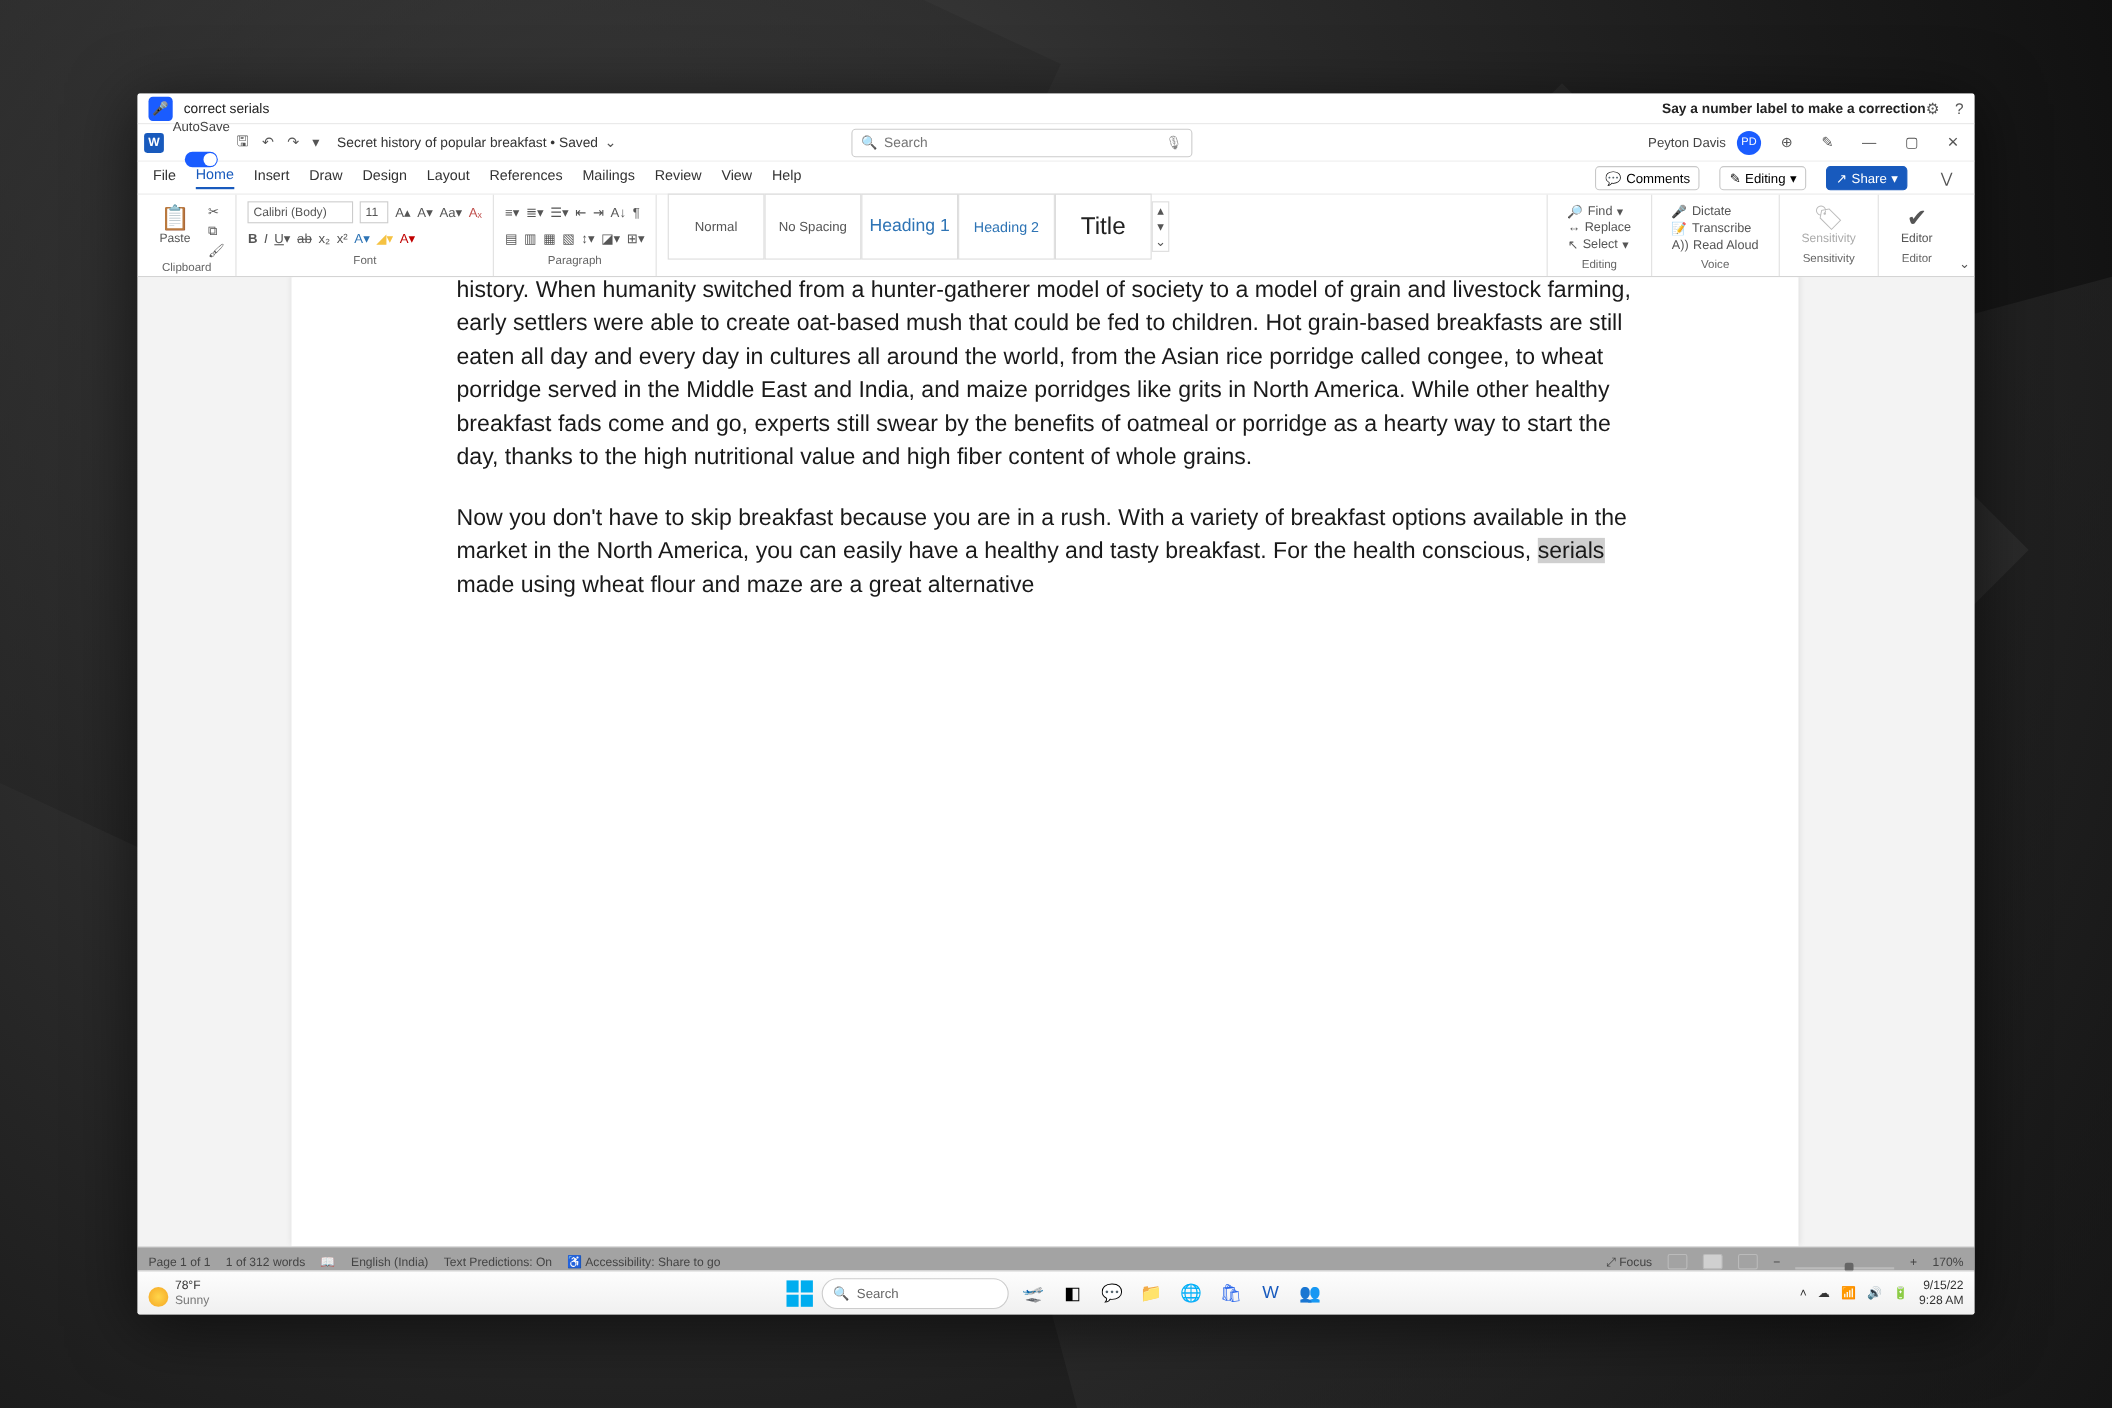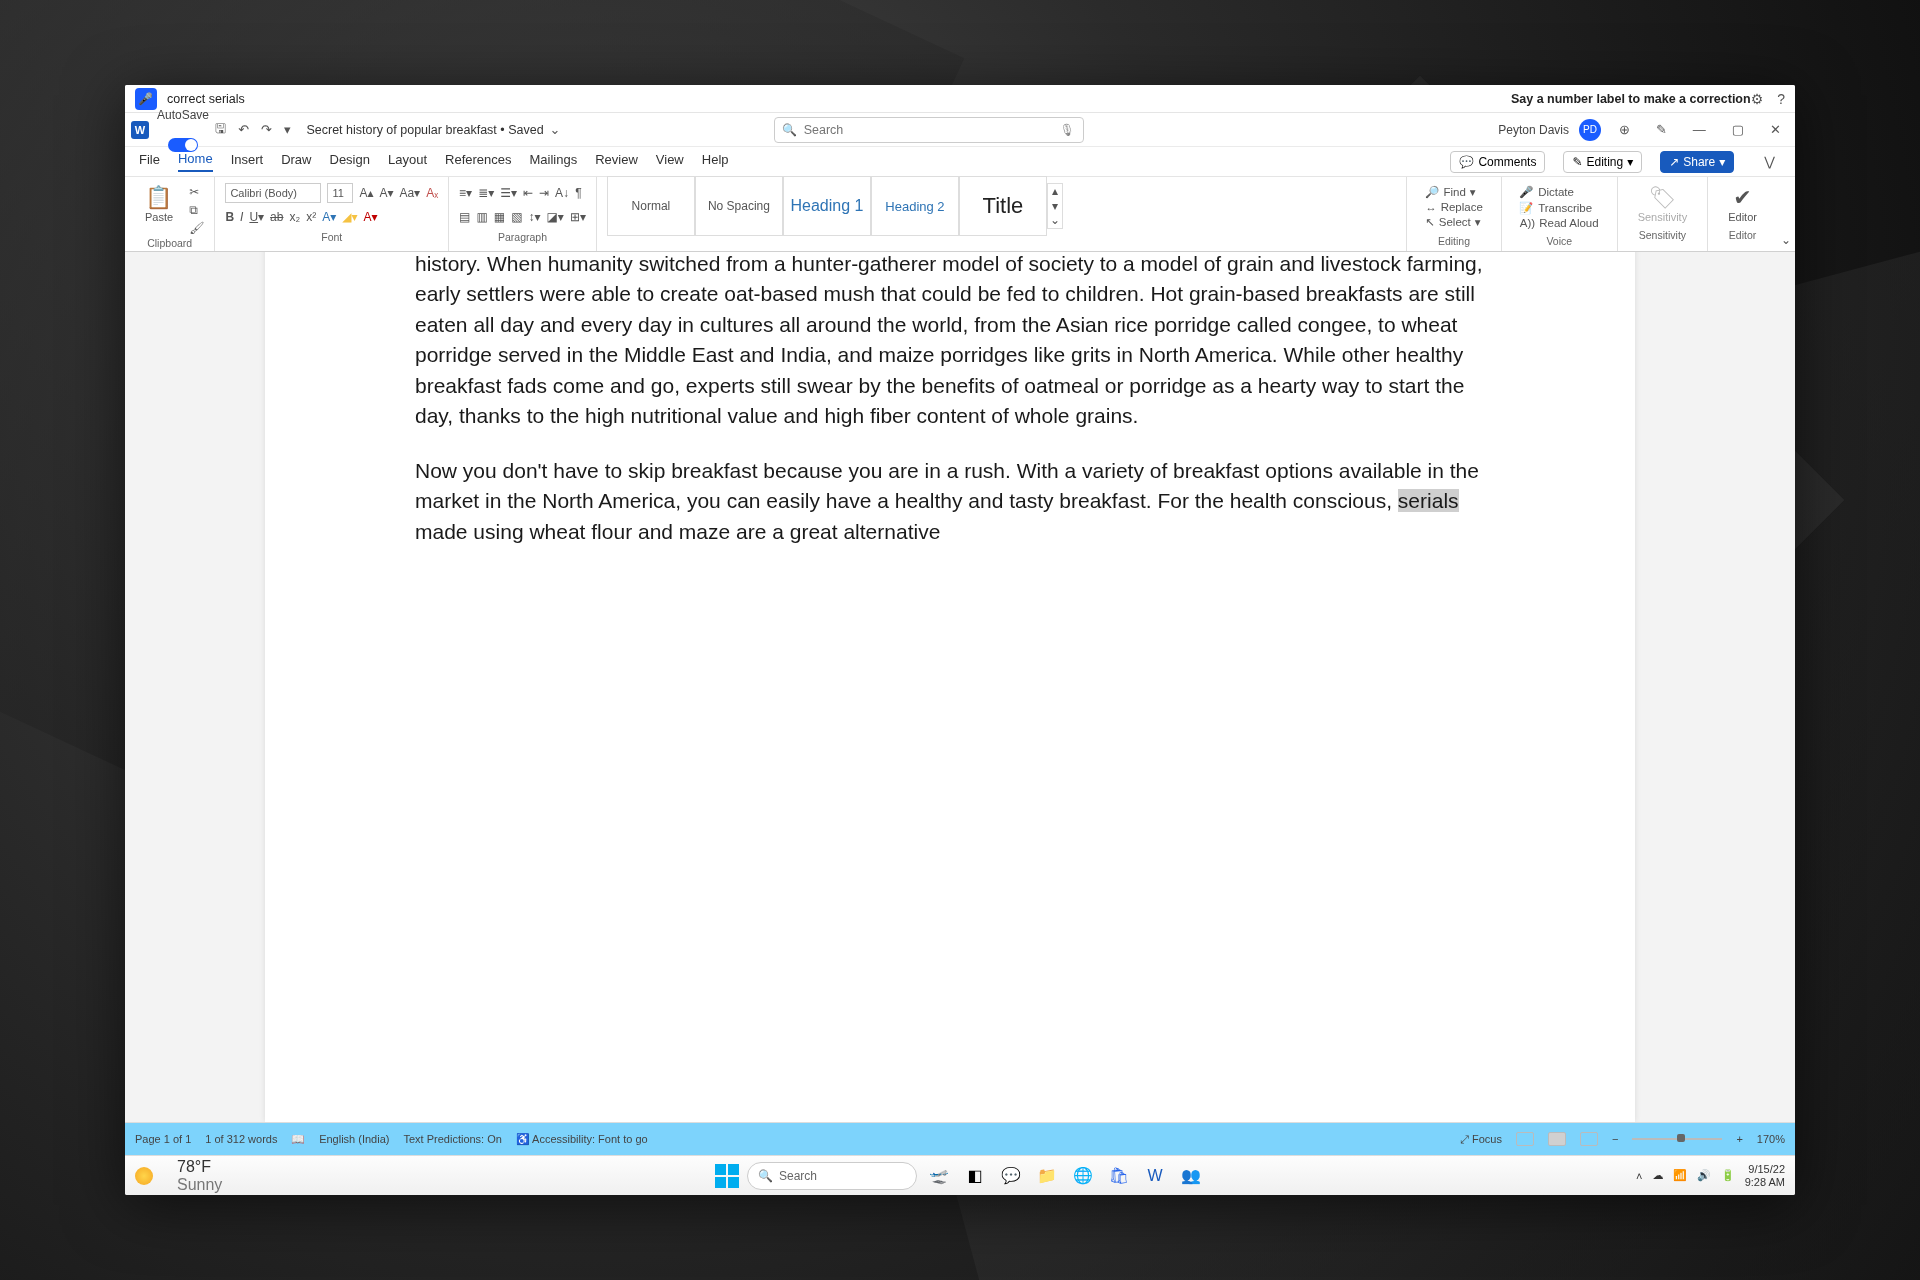--- a/index.html
+++ b/index.html
@@ -86,29 +86,29 @@
 
   
   .popup-outline { position:absolute; border:4px solid #e53935; border-radius:6px; padding:4px; }
   .popup { width:215px; background:#fff; border:1px solid #bbb; border-radius:4px; box-shadow:0 4px 12px rgba(0,0,0,.2); font-size:13px; }
   .popup .hdr { text-align:center; color:#666; font-size:12.5px; padding:6px 0 4px 0; border-bottom:1px solid #eee; }
   .popup .opt { padding:6px 10px 6px 26px; position:relative; border-bottom:1px solid #f0f0f0; cursor:pointer; }
   .popup .opt:last-child { border-bottom:none; }
   .popup .num { position:absolute; left:-10px; top:5px; width:18px; height:18px; border-radius:50%; background:#0b2e6f; color:#fff; font-size:10.5px; display:flex; align-items:center; justify-content:center; font-weight:bold; }
 
   
-  .status { height:22px; background:#7dd3fc; border-top:1px solid #ddd; display:flex; align-items:center; padding:16px 10px; font-size:11px; color:#444; gap:14px; }
+  .status { height:22px; background:#a3a3a3; border-top:1px solid #ddd; display:flex; align-items:flex-end; padding:1px 10px; font-size:11px; color:#444; gap:14px; }
   .status .spacer { flex:1; }
   .viewbtn { width:18px; height:14px; border:1px solid #bbb; border-radius:2px; cursor:pointer; }
   .slider { width:90px; height:2px; background:#bbb; position:relative; }
   .slider::after { content:""; position:absolute; left:50%; top:-4px; width:8px; height:8px; background:#666; border-radius:2px; }
 
   
   .taskbar { height:40px; background:linear-gradient(#fdfdfd,#f0f0f0); display:flex; align-items:center; padding:0 10px; border-top:1px solid #ddd; }
-  .weather { display:flex; align-items:center; gap:24px; font-size:16px; color:#333; line-height:1.1; }
+  .weather { display:flex; align-items:flex-end; gap:6px; font-size:11px; color:#333; line-height:1.1; }
   .weather .sun { width:18px; height:18px; border-radius:50%; background:radial-gradient(#ffd54a,#f5a623); }
   .tbcenter { position:absolute; left:50%; transform:translateX(-50%); display:flex; align-items:center; gap:8px; }
   .start { width:24px; height:24px; display:grid; grid-template-columns:1fr 1fr; grid-template-rows:1fr 1fr; gap:2px; cursor:pointer; }
   .start div:nth-child(1){background:#00adef;} .start div:nth-child(2){background:#00adef;} .start div:nth-child(3){background:#00adef;} .start div:nth-child(4){background:#00adef;}
   .tbsearch { width:170px; height:28px; border:1px solid #ccc; border-radius:14px; display:flex; align-items:center; padding:0 10px; background:#fff; }
   .tbsearch .ico { color:#666; margin-right:6px; font-size:12px; }
   .tbico { width:28px; height:28px; border-radius:4px; display:flex; align-items:center; justify-content:center; font-size:16px; cursor:pointer; }
   .tray { margin-left:auto; display:flex; align-items:center; gap:10px; font-size:11px; color:#333; }
   .clock { text-align:right; line-height:1.1; }
 </style>
@@ -304,21 +304,21 @@
 
     </div>
   </div>
 
   <div class="status">
     <span>Page 1 of 1</span>
     <span>1 of 312 words</span>
     <span>📖</span>
     <span>English (India)</span>
     <span>Text Predictions: On</span>
-    <span>♿ <span>Accessibility: Font to go</span></span>
+    <span>♿ <span>Accessibility: Share to go</span></span>
     <span class="spacer"></span>
     <span>⤢ <span>Focus</span></span>
     <span class="viewbtn"></span>
     <span class="viewbtn" style="background:#d0d0d0;"></span>
     <span class="viewbtn"></span>
     <span>−</span>
     <span class="slider"></span>
     <span>+</span>
     <span>170%</span>
   </div>

